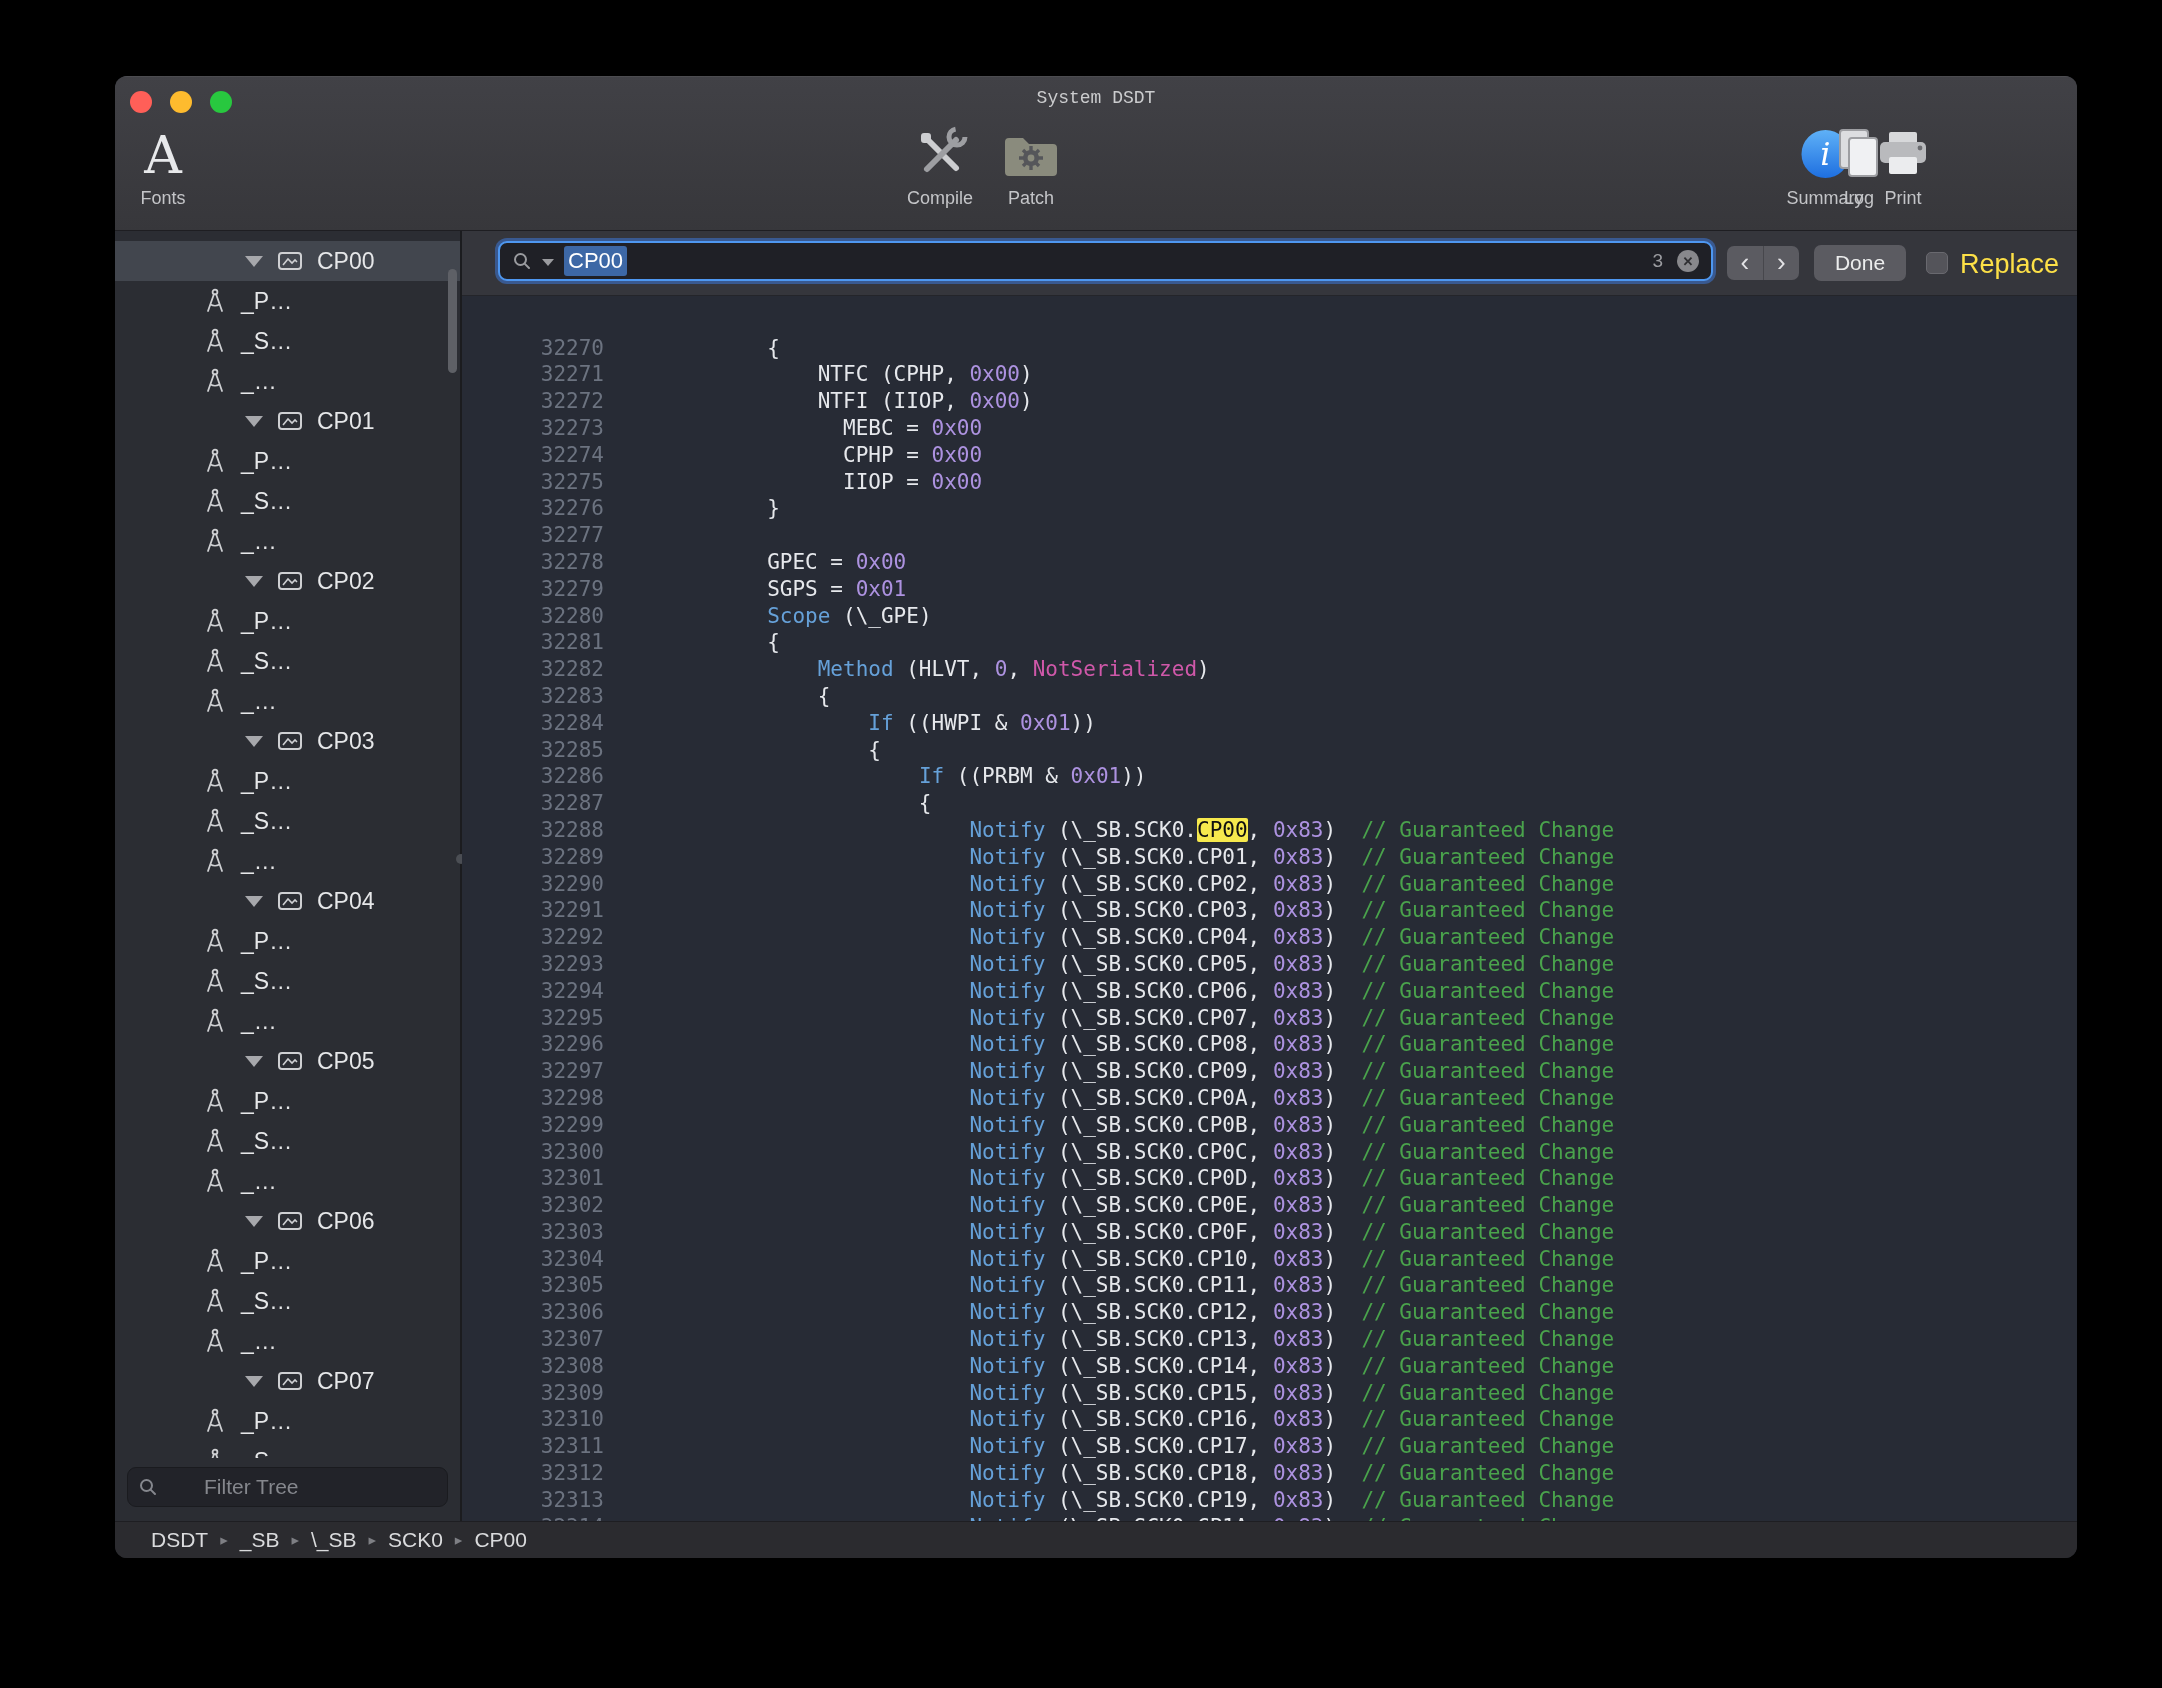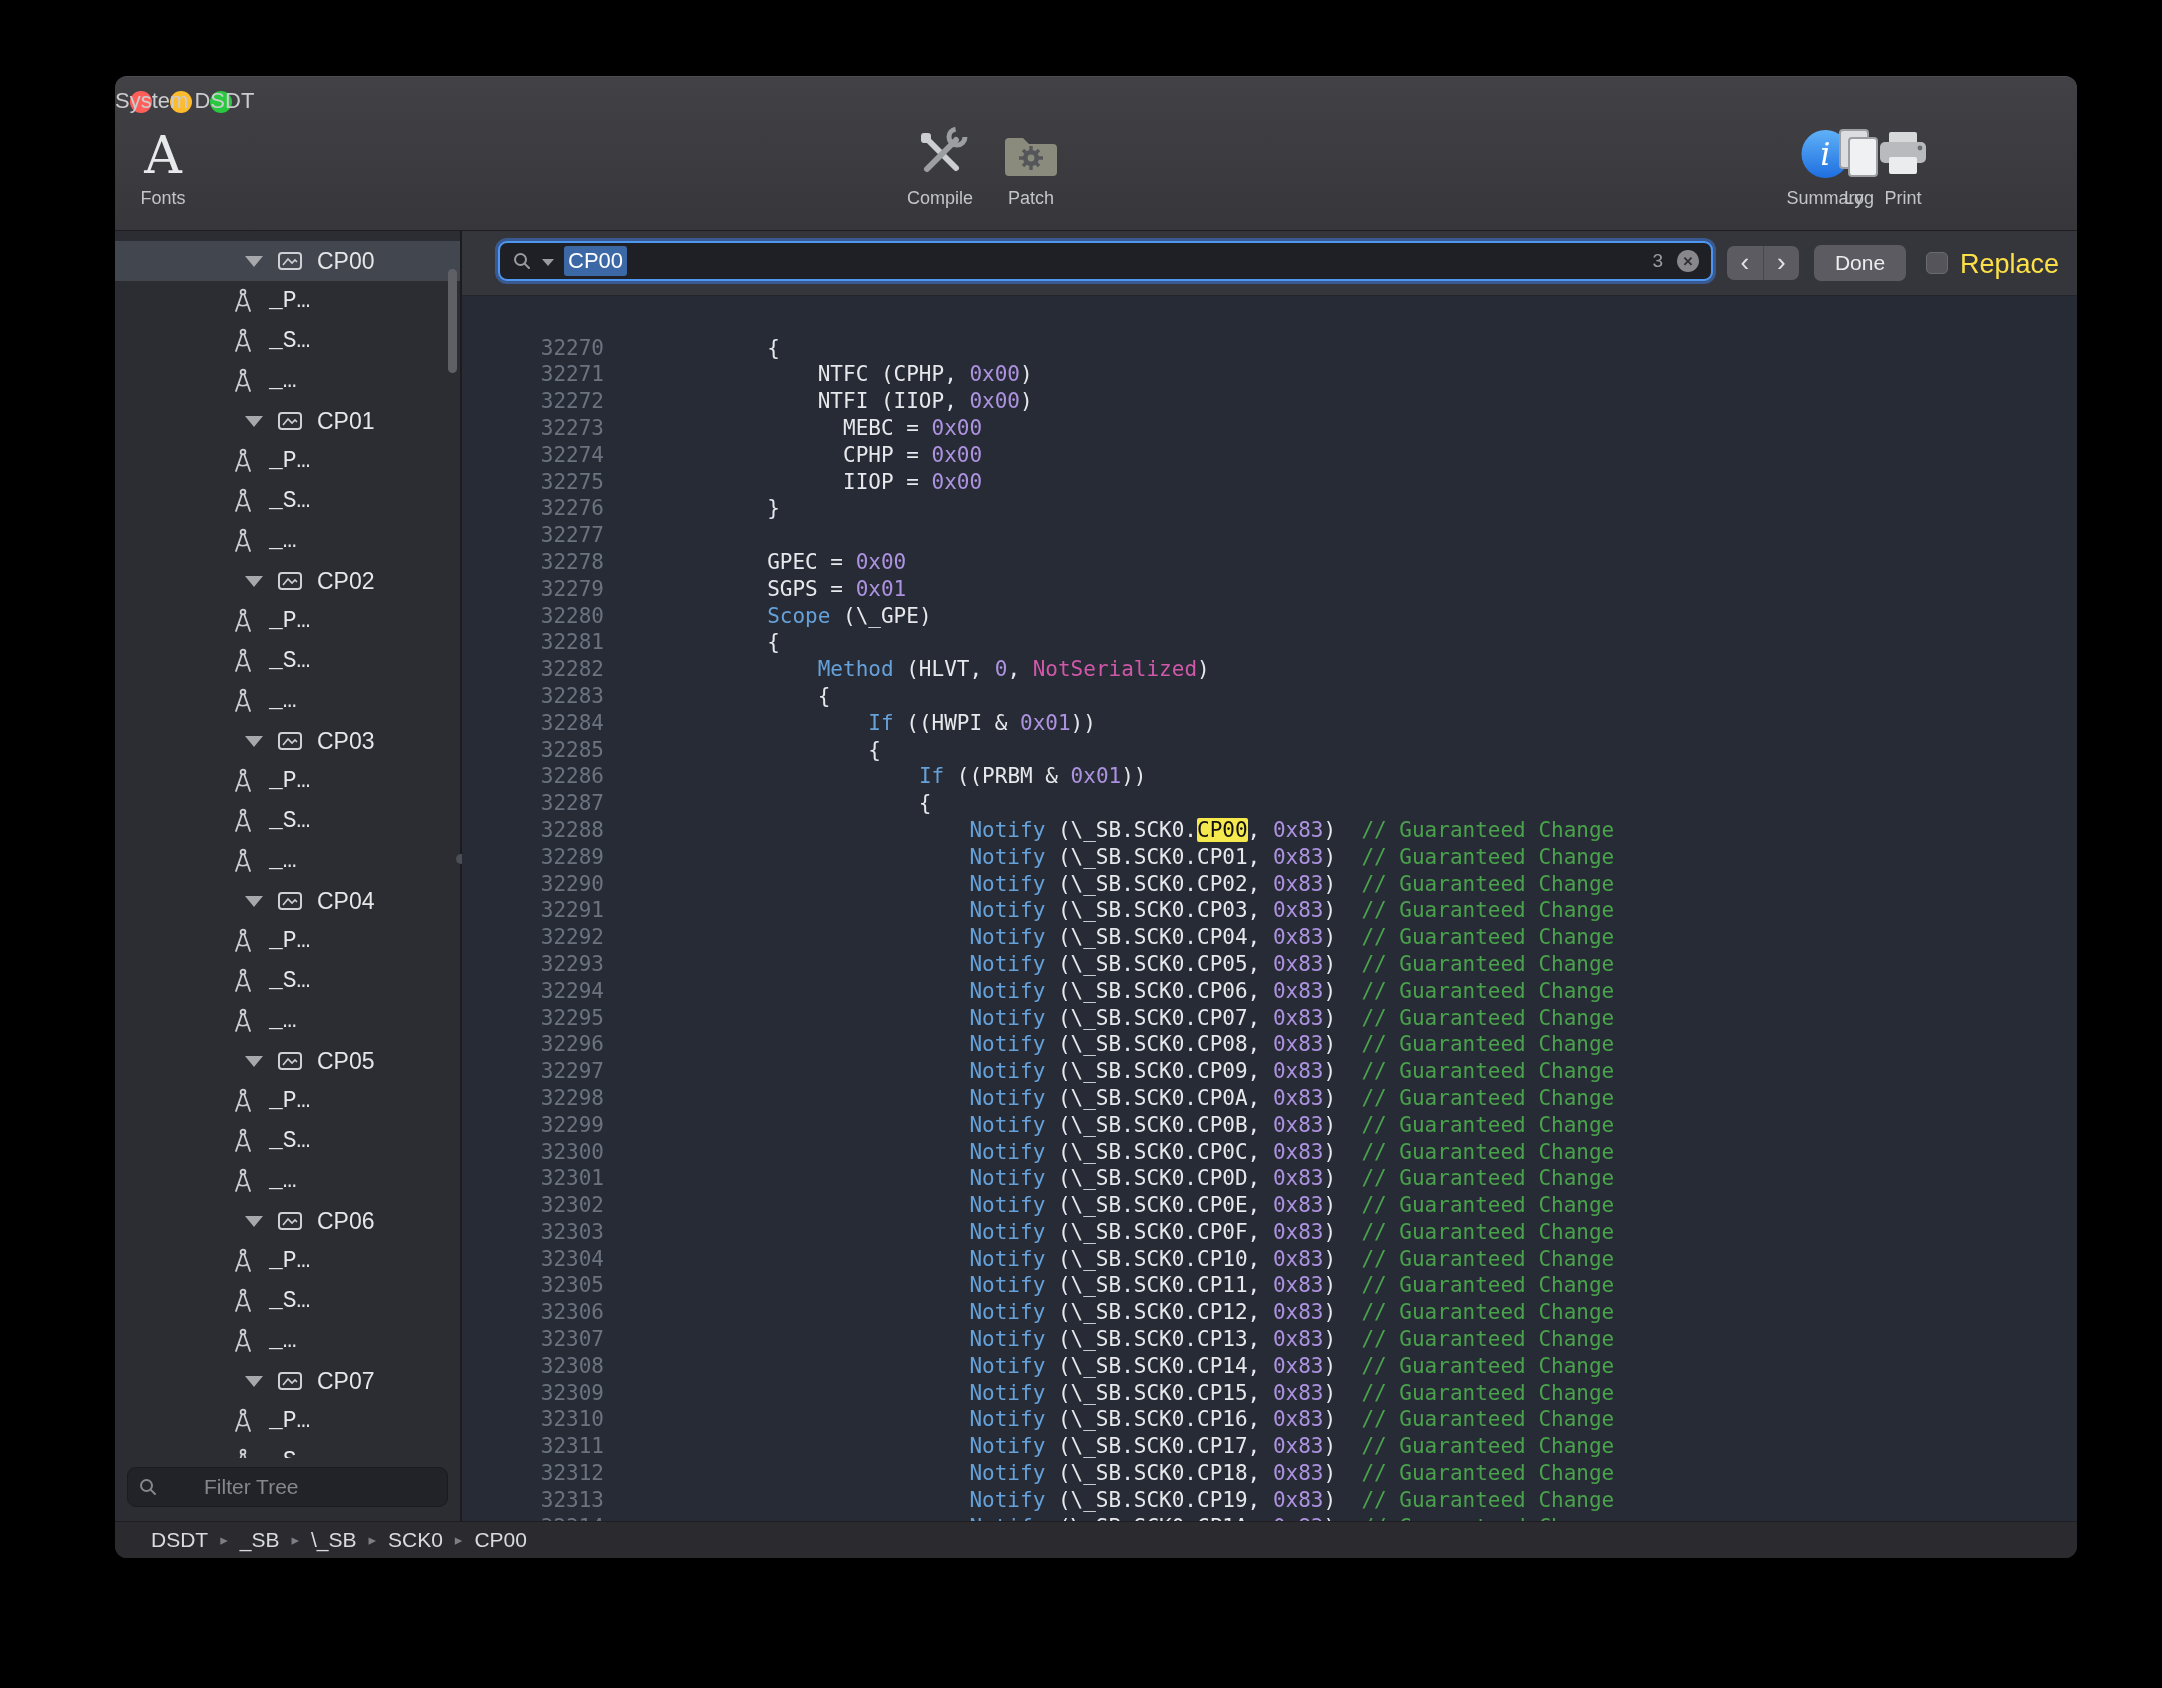--- a/index.html
+++ b/index.html
@@ -14,22 +14,22 @@
   
   .chrome{position:absolute;left:0;top:0;right:0;height:154px;
           background:linear-gradient(#414146,#37373b);
           border-bottom:1px solid #1e1e22;
           box-shadow:inset 0 1px 0 rgba(255,255,255,.06);}
   .traffic{position:absolute;left:15px;top:15px;display:flex;gap:18px;}
   .light{width:22px;height:22px;border-radius:50%;}
   .light.red{background:#ff5f58;}
   .light.yellow{background:#febb2e;}
   .light.green{background:#28c83f;}
-  .win-title{position:absolute;top:12px;left:0;right:0;
-             font-size:22px;color:#cbccce;}
+  .win-title{position:absolute;top:12px;left:0;right:0;text-align:center;
+             font-size:18px;color:#cbccce;font-family:Liberation Mono, monospace;}
   .tb-item{position:absolute;top:40px;transform:translateX(-50%);text-align:center;}
   .tb-icon{height:68px;display:flex;align-items:flex-end;justify-content:center;}
   .tb-label{font-size:18px;color:#c4c5c8;margin-top:4px;}
   .fonts-a{font-family:"DejaVu Serif",serif;font-size:52px;color:#e8e9eb;line-height:58px;}
 
   
   .content{position:absolute;top:155px;left:0;right:0;bottom:36px;display:flex;}
   .sidebar{width:345px;position:relative;background:#2b2d33;overflow:hidden;flex:none;}
   .divider{width:2px;background:#1b1c1f;position:relative;flex:none;}
   .divider .handle{position:absolute;top:623px;left:-4px;width:10px;height:10px;
@@ -37,21 +37,21 @@
   .editor{flex:1;position:relative;background:#272b35;overflow:hidden;}
 
   
   .tree{position:absolute;inset:0;padding-top:10px;overflow:hidden;}
   .row{height:40px;display:flex;align-items:center;font-size:23px;color:#e6e7e9;white-space:nowrap;}
   .row.selected{background:#42464e;}
   .disclosure{margin-left:130px;margin-right:14px;width:0;height:0;flex:none;
               border-left:9px solid transparent;border-right:9px solid transparent;
               border-top:11px solid #a7a8ac;}
   .node-icon{display:inline-flex;margin-right:14px;flex:none;}
-  .row.child{padding-left:116px;font-family:Liberation Mono, monospace;}
+  .row.child{padding-left:88px;}
   .sb-scroll{position:absolute;right:3px;top:38px;width:9px;height:104px;
              border-radius:5px;background:#5e6066;}
   .filter-bar{position:absolute;left:0;right:0;bottom:0;height:64px;background:#2b2d33;}
   .filter-field{position:absolute;left:12px;right:12px;top:9px;height:38px;
                 background:#222329;border:1px solid #1a1b1f;border-radius:9px;
                 display:flex;align-items:center;padding:0 10px;}
   .filter-field input{flex:1;background:transparent;border:none;outline:none;
                       font-size:21px;color:#dcdde0;font-family:"Liberation Sans",sans-serif;margin-left:36px;}
   .filter-field input::placeholder{color:#85878d;}
   .mag{display:inline-flex;margin-right:8px;flex:none;}

